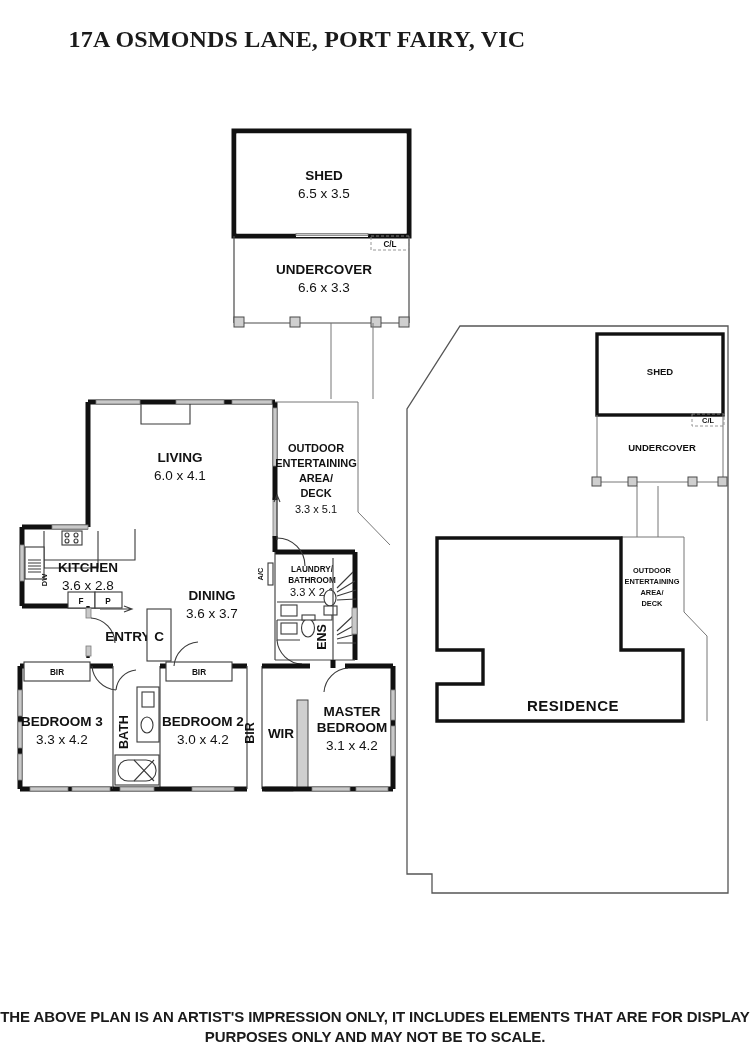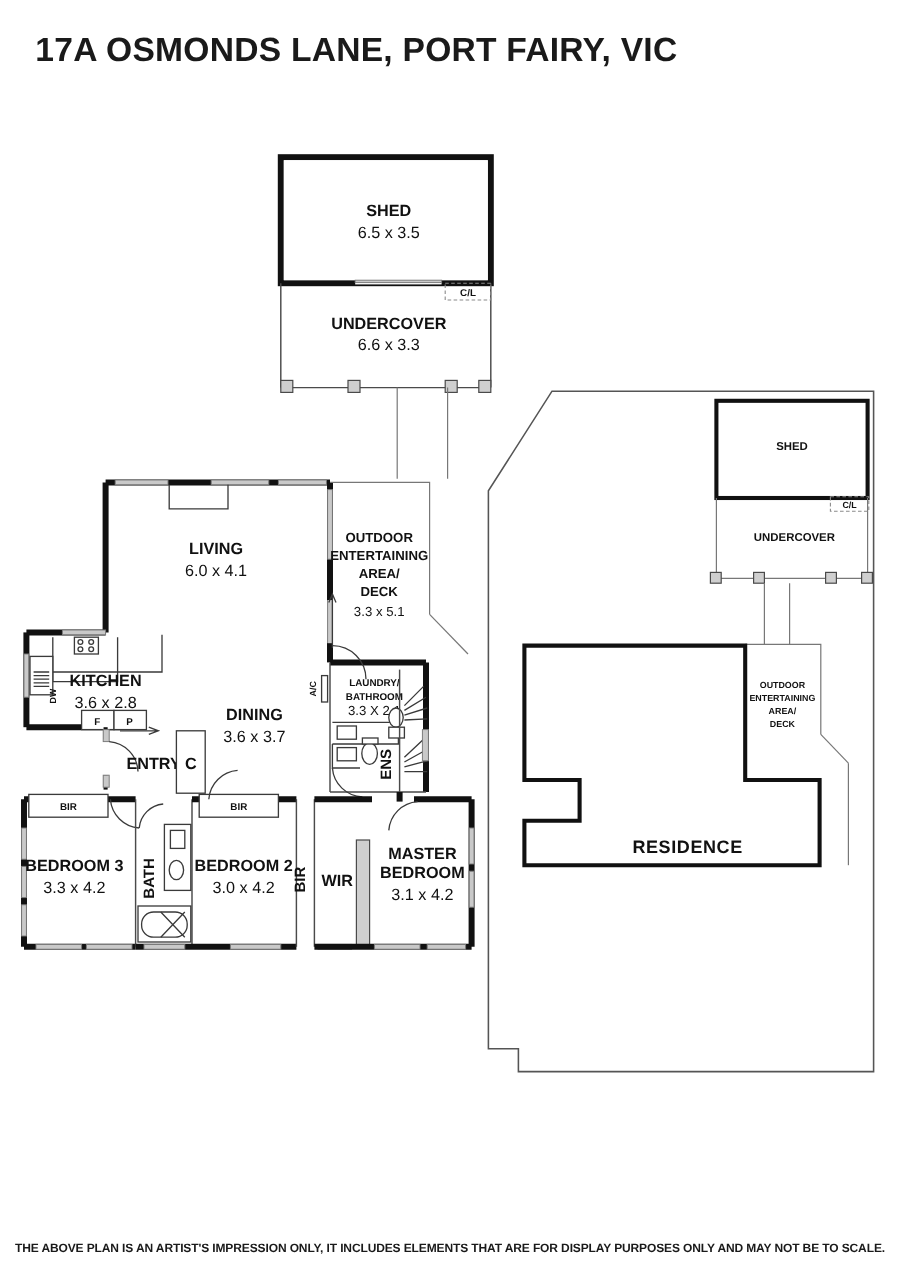--- a/index.html
+++ b/index.html
@@ -1,25 +1,25 @@
 <!DOCTYPE html>
 <html><head>
 <meta charset="utf-8">
 <style>
   html,body{margin:0;padding:0;background:#ffffff;}
   body{width:750px;height:1061px;position:relative;overflow:hidden;
        font-family:"Liberation Sans", sans-serif;color:#1a1a1a;}
   #page-title{
     position:absolute;top:26px;left:0;width:594px;text-align:center;
-    font-size:28px;font-weight:bold;letter-spacing:0.2px;
+    font-size:24px;font-weight:bold;letter-spacing:0.2px;font-family:Liberation Serif, serif;
   }
   #plan-canvas{position:absolute;top:0;left:0;width:750px;height:1061px;}
   #footer-note{
     position:absolute;left:0;bottom:14px;width:750px;text-align:center;
-    font-size:10px;font-weight:bold;line-height:1.35;letter-spacing:-0.1px;
+    font-size:15px;font-weight:bold;line-height:1.35;letter-spacing:-0.1px;
   }
   svg{display:block;}
   .wall-thick{fill:none;stroke:#111111;stroke-width:5;}
   .wall-med{fill:none;stroke:#111111;stroke-width:3.4;}
   .wall-thin{fill:none;stroke:#4a4a4a;stroke-width:1.2;}
   .wall-hair{fill:none;stroke:#777777;stroke-width:1;}
   .site-line{fill:none;stroke:#555555;stroke-width:1.3;}
   .fix-line{fill:none;stroke:#3a3a3a;stroke-width:1.1;}
   .fix-fill{fill:#ffffff;stroke:#3a3a3a;stroke-width:1.1;}
   .win{fill:#c9c9c9;stroke:#7a7a7a;stroke-width:0.8;}

